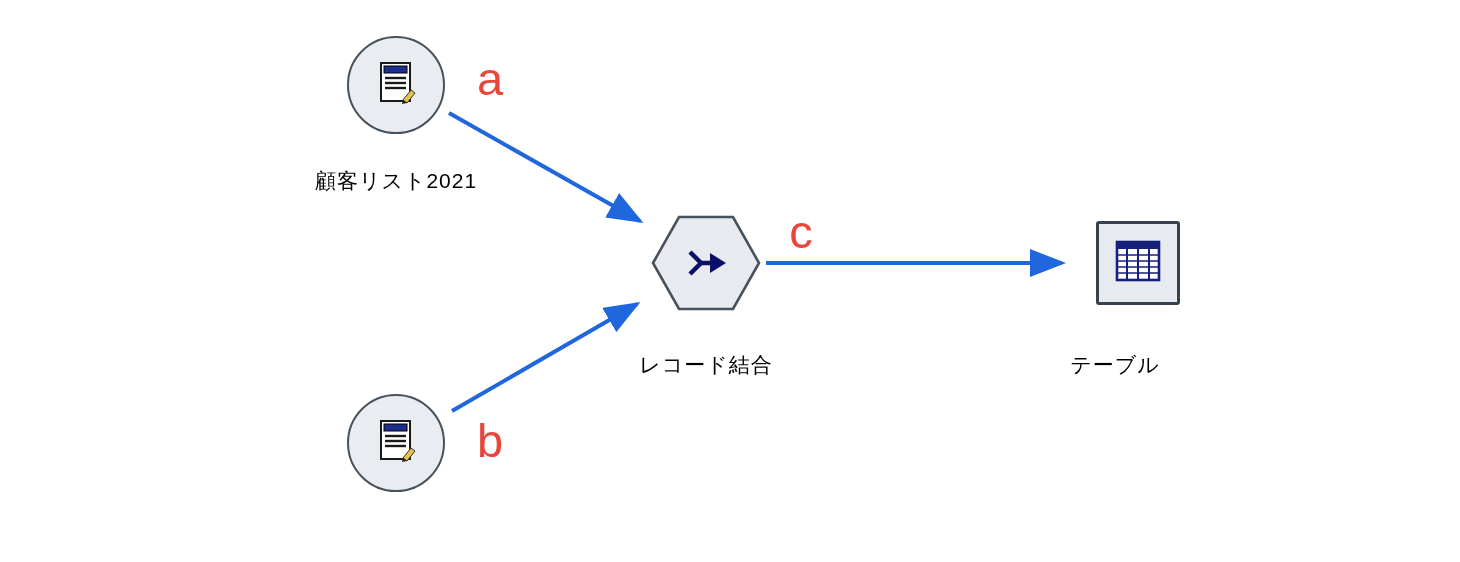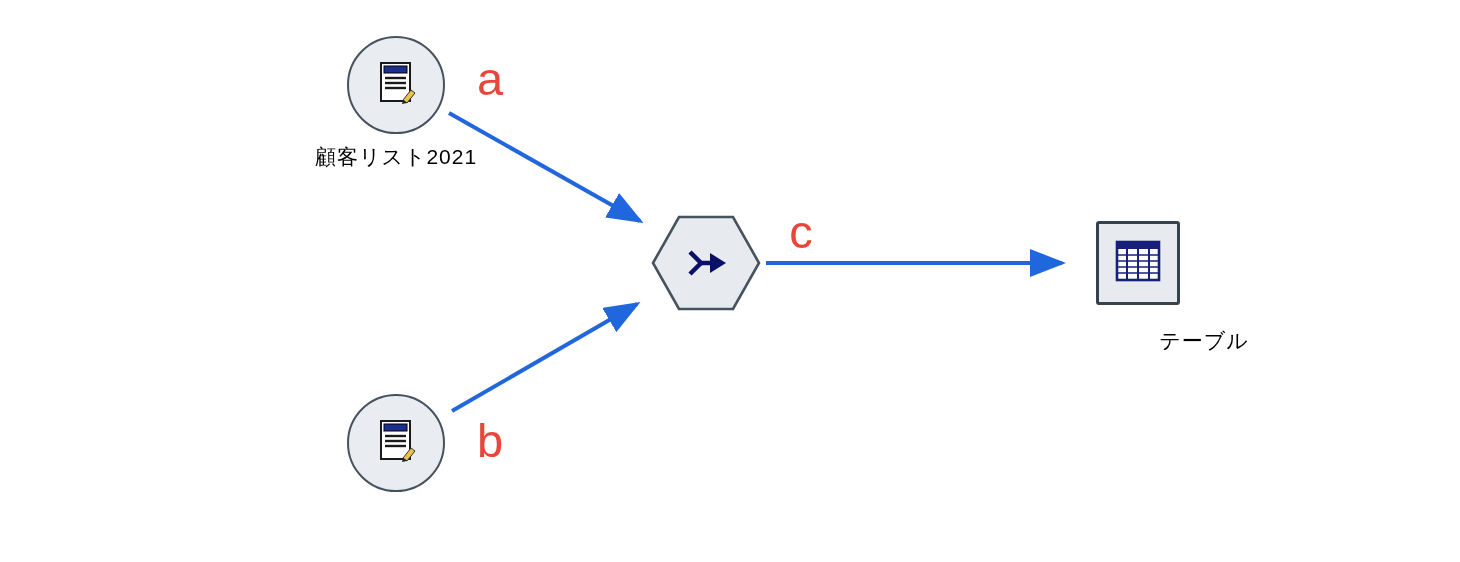--- a/index.html
+++ b/index.html
@@ -56,20 +56,21 @@
   }
 
   .node-label {
     position: absolute;
     font-size: 21px;
     color: #000000;
     text-align: center;
     white-space: nowrap;
     transform: translateX(-50%);
     letter-spacing: 1px;
+    margin-top: 24px;
   }
 
   .annotation {
     position: absolute;
     font-size: 47px;
     color: #e8463a;
     line-height: 1;
     transform: translateX(-50%);
   }
 </style>
@@ -127,37 +128,38 @@
       <polygon points="3,49 29,3 83,3 109,49 83,95 29,95" fill="#e7ebef" stroke="#46525d" stroke-width="2.6"></polygon>
     </svg>
     <span class="hex-icon-wrap">
       <svg width="48" height="40" viewBox="0 0 48 40" xmlns="http://www.w3.org/2000/svg">
         <polyline points="8,9 19,20 8,31" fill="none" stroke="#0a1068" stroke-width="4.5"></polyline>
         <line x1="16" y1="20" x2="32" y2="20" stroke="#0a1068" stroke-width="4.5"></line>
         <polygon points="28,10 44,20 28,30" fill="#0a1068"></polygon>
       </svg>
     </span>
   </div>
+  <div class="node-label" style="left:706px; top:327px;">レコード結合</div>
 
   <div class="node" style="left:1096px; top:221px;">
     <div class="node-square">
       <span>
         <svg width="52" height="52" viewBox="0 0 52 52" xmlns="http://www.w3.org/2000/svg">
           <rect x="5" y="7" width="42" height="38" fill="#ffffff" stroke="#16207a" stroke-width="2.6"></rect>
           <rect x="5" y="7" width="42" height="7" fill="#16207a"></rect>
           <line x1="15" y1="7" x2="15" y2="45" stroke="#16207a" stroke-width="2"></line>
           <line x1="26" y1="7" x2="26" y2="45" stroke="#16207a" stroke-width="2"></line>
           <line x1="37" y1="7" x2="37" y2="45" stroke="#16207a" stroke-width="2"></line>
           <line x1="5" y1="20" x2="47" y2="20" stroke="#16207a" stroke-width="1.5"></line>
           <line x1="5" y1="26" x2="47" y2="26" stroke="#16207a" stroke-width="1.5"></line>
           <line x1="5" y1="32" x2="47" y2="32" stroke="#16207a" stroke-width="1.5"></line>
           <line x1="5" y1="38" x2="47" y2="38" stroke="#16207a" stroke-width="1.5"></line>
         </svg>
       </span>
     </div>
   </div>
-  <div class="node-label" style="left:1204px; top:327px;">テーブル</div>
+  <div class="node-label" style="left:1115px; top:327px;">テーブル</div>
 
   <div class="annotation" style="left:490px; top:55px;">a</div>
   <div class="annotation" style="left:490px; top:417px;">b</div>
   <div class="annotation" style="left:801px; top:208px;">c</div>
 
 </div>
 
 </body></html>

